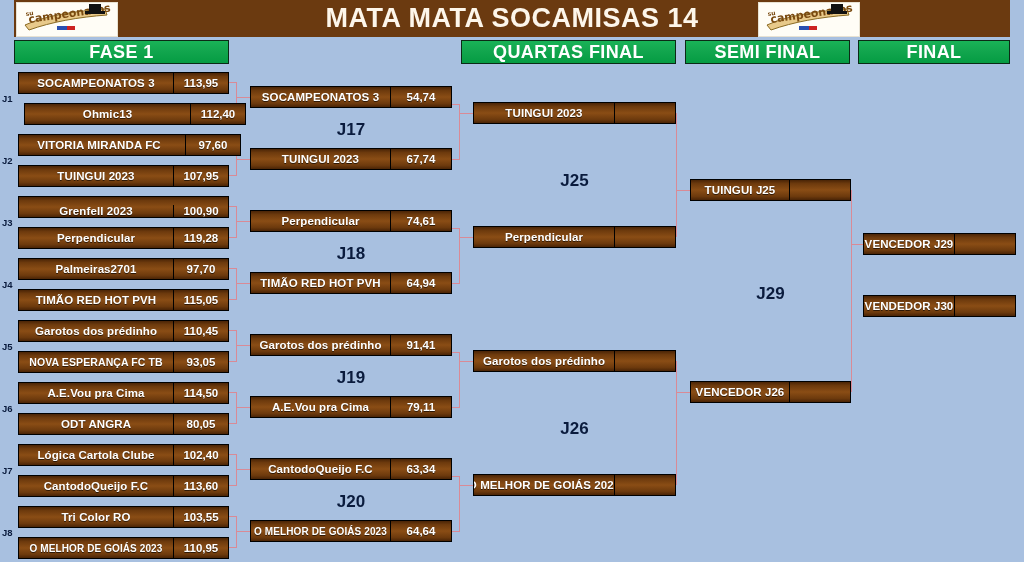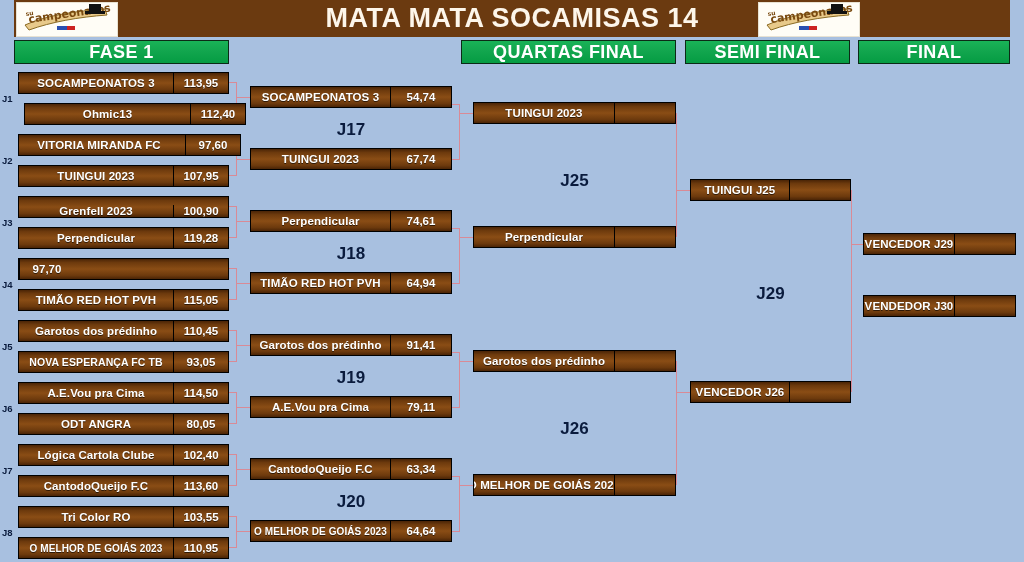--- a/index.html
+++ b/index.html
@@ -222,20 +222,21 @@
   <div class="box" style="left:18px;top:196px;width:211px;align-items:flex-end;">
       <div class="nm">Grenfell 2023</div>
       <div class="sc">100,90</div>
     </div>
   <div class="box" style="left:18px;top:227px;width:211px;">
       <div class="nm">Perpendicular</div>
       <div class="sc">119,28</div>
     </div>
 
   <div class="box" style="left:18px;top:258px;width:211px;">
+      <div class="nm">Palmeiras2701</div>
       <div class="sc">97,70</div>
     </div>
   <div class="box" style="left:18px;top:289px;width:211px;">
       <div class="nm">TIMÃO RED HOT PVH</div>
       <div class="sc">115,05</div>
     </div>
 
   <div class="box" style="left:18px;top:320px;width:211px;">
       <div class="nm">Garotos dos prédinho</div>
       <div class="sc">110,45</div>

